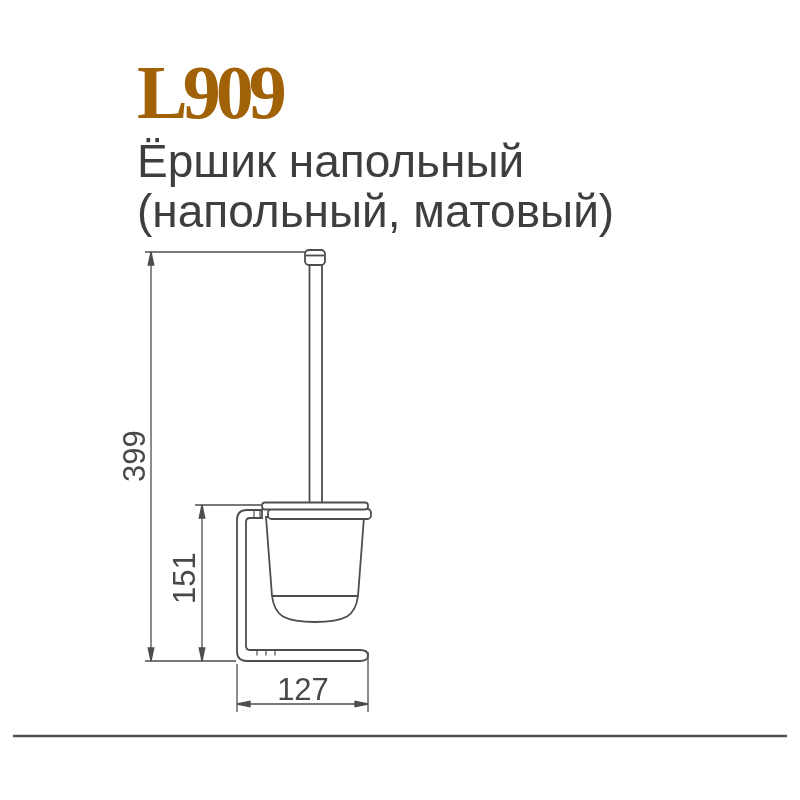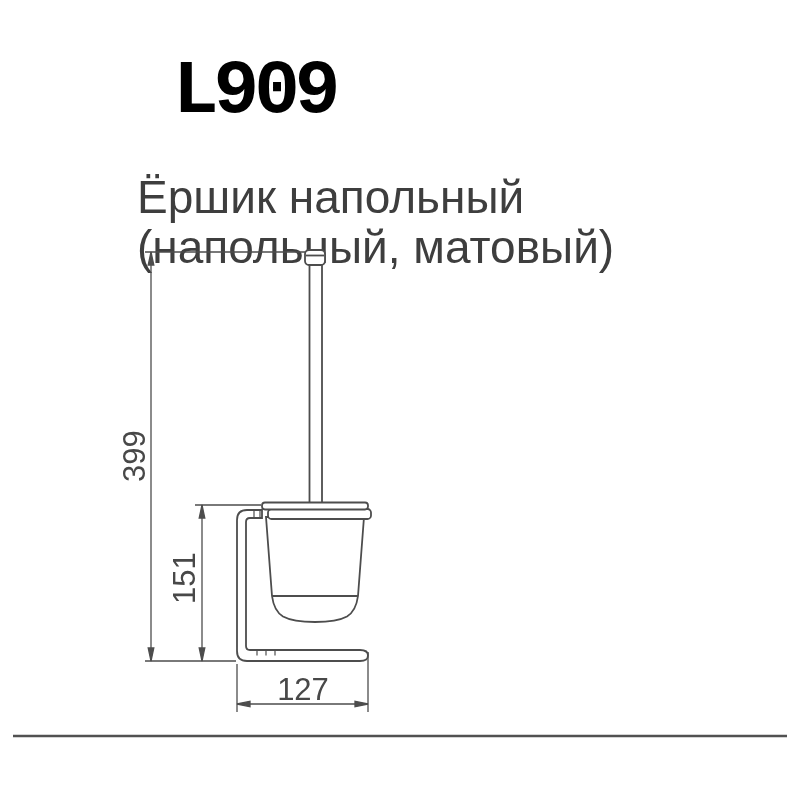--- a/index.html
+++ b/index.html
@@ -3,28 +3,28 @@
 <meta charset="utf-8">
 <style>
   html,body{margin:0;padding:0;}
   body{
     width:800px;height:800px;position:relative;background:#ffffff;
     font-family:"Liberation Sans",sans-serif;overflow:hidden;
   }
   .stage{position:absolute;left:0;top:0;width:800px;height:800px;}
   .product-code{
     position:absolute;left:137px;top:54px;
-    font-family:Liberation Mono, monospace;
+    font-family:Liberation Serif, serif;
     font-weight:bold;font-size:76px;line-height:1;letter-spacing:-5px;
-    color:#000000;white-space:nowrap;margin-left:36px;
+    color:#a16207;white-space:nowrap;
   }
   .product-name{
     position:absolute;left:137px;top:136px;width:600px;
     font-size:46px;line-height:50px;font-weight:400;
-    color:#3e3e3e;white-space:nowrap;margin-top:36px;
+    color:#3e3e3e;white-space:nowrap;
   }
   svg text{
     font-family:"Liberation Sans",sans-serif;
     font-size:31px;fill:#484848;
   }
 </style>
 </head>
 <body>
 
 <div class="stage">

